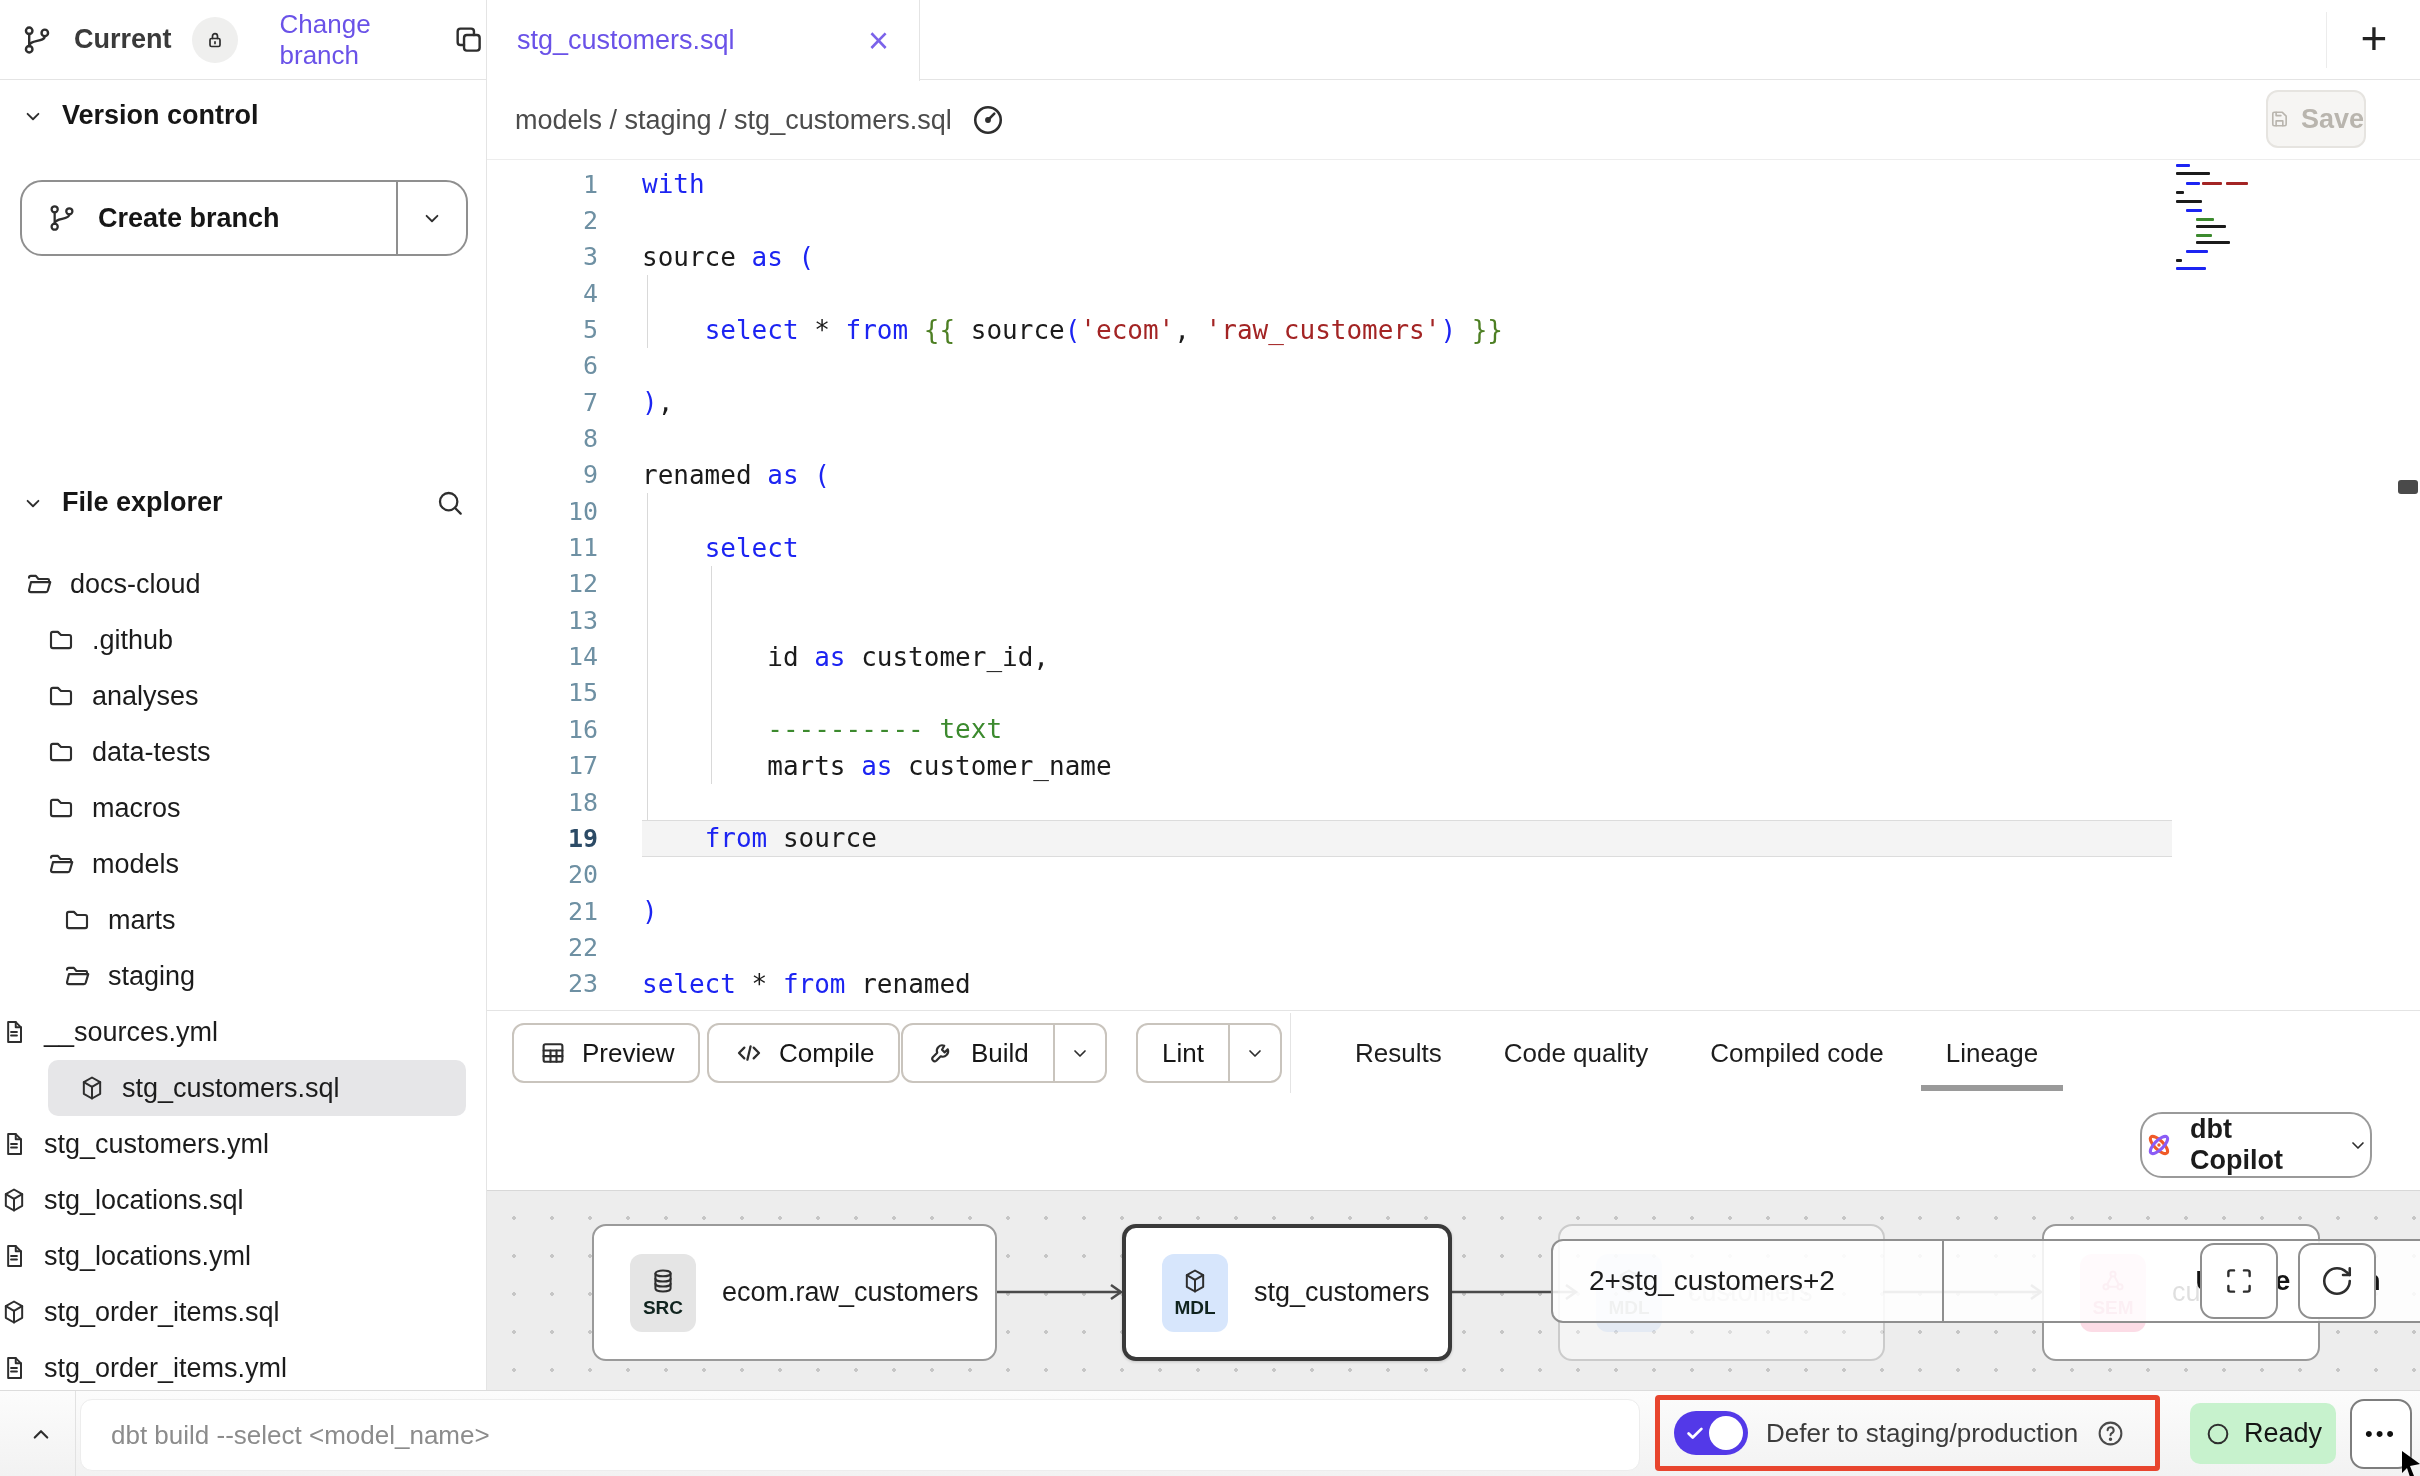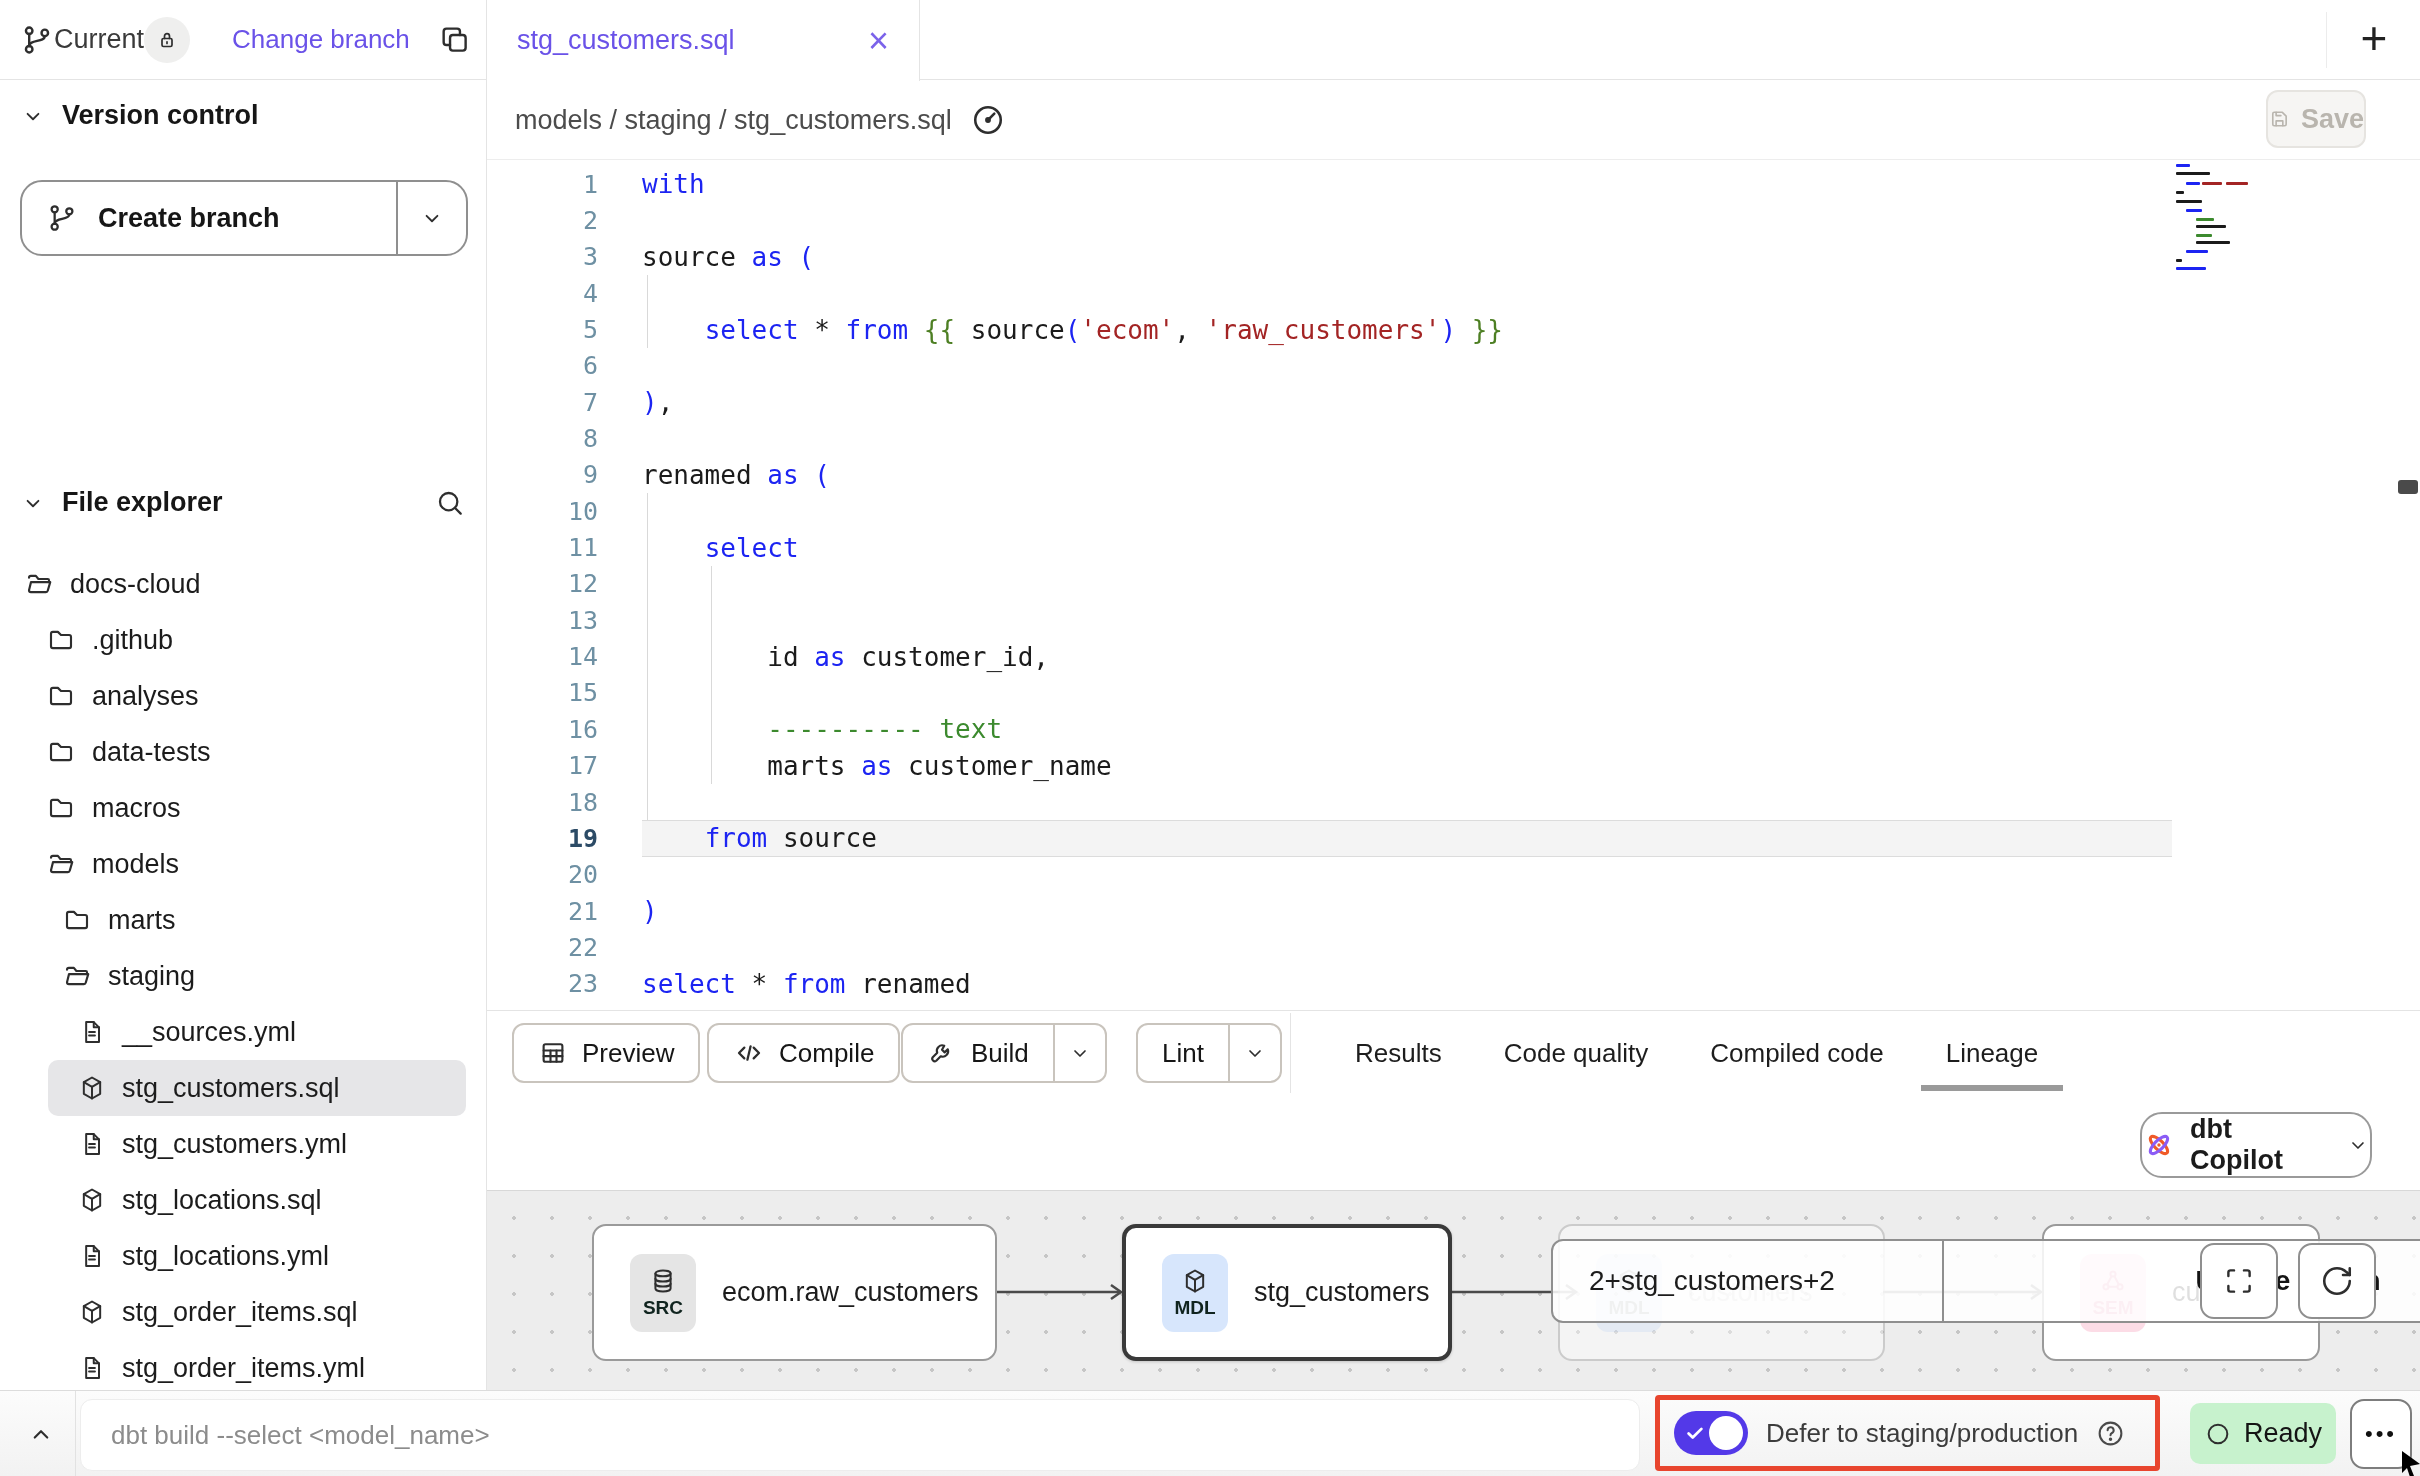--- a/index.html
+++ b/index.html
@@ -8,40 +8,40 @@
     position:relative; width:2420px; height:1476px; overflow:hidden;
     background:#ffffff; font-family:"Liberation Sans", sans-serif; color:#1f1f1f;
   }
   .abs { position:absolute; }
   svg { display:block; }
   .ic { stroke:#2e2e2e; stroke-width:1.7; fill:none; stroke-linecap:round; stroke-linejoin:round; }
 
   
   #sidebar { left:0; top:0; width:487px; height:1390px; border-right:1px solid #e4e4e4; background:#fff; }
   #sb-header { position:absolute; left:0; top:0; width:100%; height:80px; border-bottom:1px solid #e4e4e4; display:flex; align-items:center; }
-  #branch-pill { display:flex; align-items:center; margin-left:20px; gap:0; }
+  #branch-pill { display:flex; align-items:center; margin-left:20px; gap:20px;font-weight:bold; }
   #branch-pill .lbl { font-size:27px; color:#3a3a3a; }
   #lock-circle { width:46px; height:46px; border-radius:50%; background:#efefee; display:flex; align-items:center; justify-content:center; }
   #change-branch { margin-left:42px; font-size:26px; font-weight:500; color:#6a52e8; cursor:pointer; }
   #copy-btn { margin-left:28px; }
 
   .section-head { display:flex; align-items:center; gap:16px; }
   .section-head .t { font-size:27px; font-weight:700; color:#161616; }
 
   #create-branch { position:absolute; left:20px; top:180px; width:448px; height:76px;
     border:2px solid #8f8f8f; border-radius:22px; background:#fff; display:flex; align-items:stretch; }
   #create-branch .main { flex:1; display:flex; align-items:center; gap:20px; padding-left:24px; font-size:27px; font-weight:600; color:#161616; }
   #create-branch .split { width:70px; border-left:2px solid #8f8f8f; display:flex; align-items:center; justify-content:center; }
 
   #file-tree { position:absolute; left:0; top:556px; width:100%; }
   .ft-row { display:flex; align-items:center; height:56px; gap:16px; font-size:27px; color:#1c1c1c; cursor:pointer; }
   .ft-row.ind0 { padding-left:24px; }
   .ft-row.ind1 { padding-left:46px; }
   .ft-row.ind2 { padding-left:62px; }
-  .ft-row.ind3 { padding-left:78px; }
+  .ft-row.ind3 { }
   .ft-row.sel { background:#e6e6e8; border-radius:10px; margin-left:48px; margin-right:20px; padding-left:30px; }
 
   
   #main { left:487px; top:0; width:1933px; height:1390px; }
   #tabstrip { position:absolute; left:0; top:0; width:100%; height:80px; border-bottom:1px solid #e4e4e4; background:#fff; }
   #active-tab { position:absolute; left:0; top:0; width:433px; height:81px; background:#fff;
     border-right:1px solid #e4e4e4; display:flex; align-items:center; justify-content:space-between; padding:0 30px; z-index:2; }
   #active-tab .title { font-size:27px; font-weight:500; color:#6a52e8; }
   #active-tab .close { font-size:36px; font-weight:300; color:#7b63ea; line-height:1; cursor:pointer; }
   #strip-div { position:absolute; left:1839px; top:12px; width:1px; height:56px; background:#ececec; }

